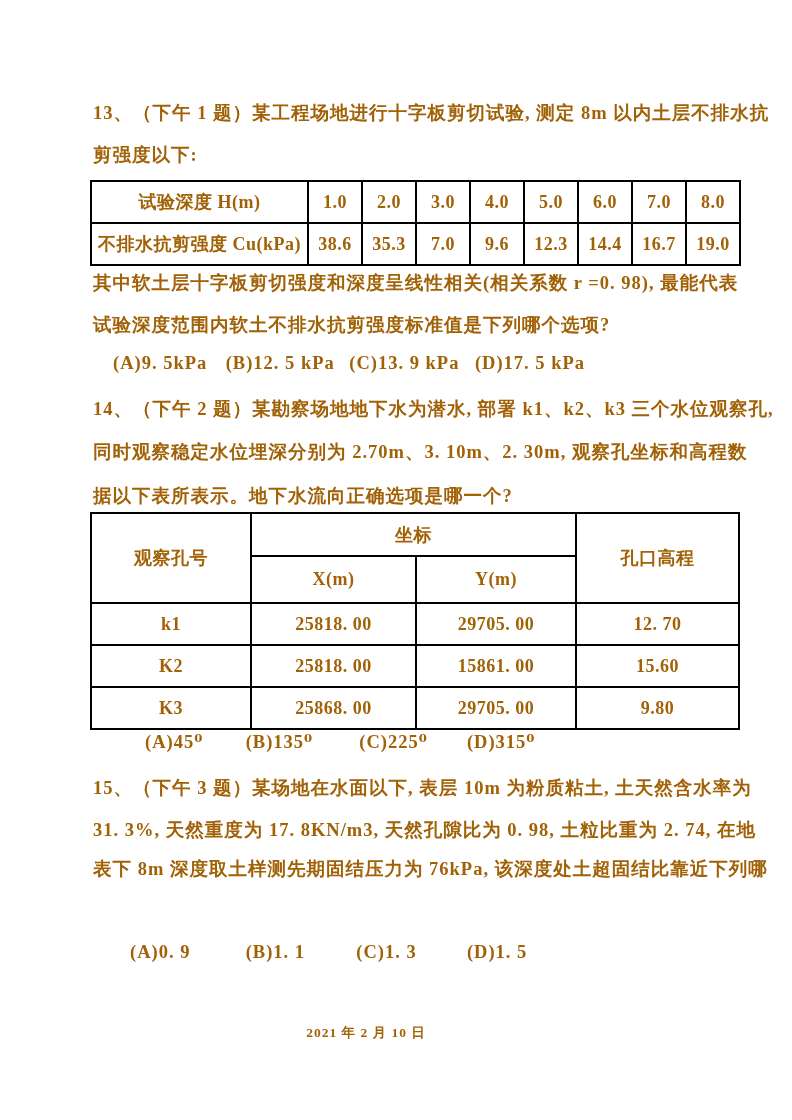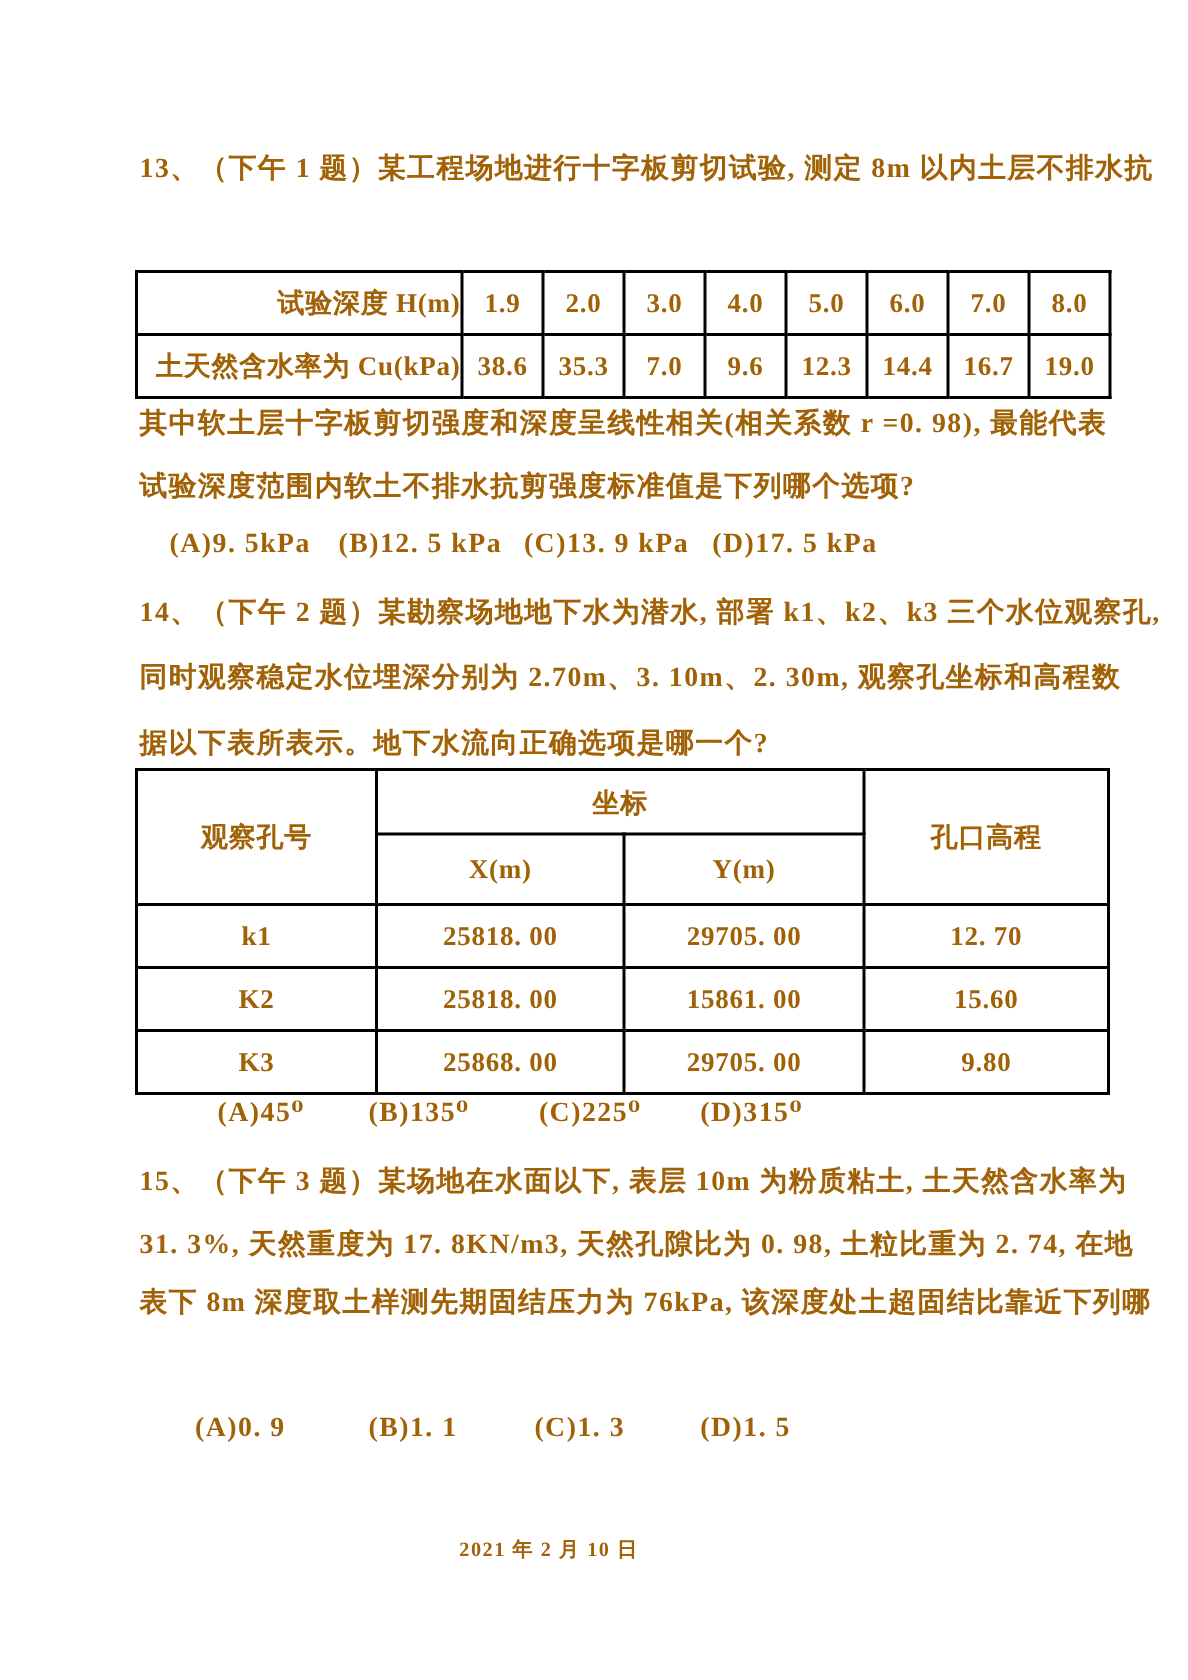--- a/index.html
+++ b/index.html
@@ -31,21 +31,21 @@
     line-height: 42px;
     font-size: 18.5px;
     letter-spacing: 1px;
     white-space: nowrap;
   }
   .opts span { display: inline-block; }
   table { border-collapse: collapse; table-layout: fixed; position: absolute; }
   td { border: 2px solid #000; font-size: 18px; letter-spacing: 0.5px; padding: 0; }
   .t1 { left: 90px; top: 180px; width: 649px; }
   .t1 td { height: 40px; text-align: center; }
-  .t1 .lab { text-align: right; margin-left: 29px; }
+  .t1 .lab { text-align: center; margin-left: 29px; }
   .t2 { left: 90px; top: 512px; width: 648px; }
   .t2 td { text-align: center; }
   .t2 tr.h1 td { height: 41px; }
   .t2 tr.h2 td { height: 45px; }
   .t2 tr.dr td { height: 40px; }
   .footer {
     position: absolute;
     top: 1012px;
     left: 0;
     width: 732px;
@@ -55,47 +55,48 @@
     font-size: 13.5px;
     letter-spacing: 1px;
   }
 </style>
 </head>
 <body>
 
 <div class="page">
 
   <div class="line" style="top:92px">13、（下午 1 题）某工程场地进行十字板剪切试验, 测定 8m 以内土层不排水抗</div>
+  <div class="line" style="top:134px">剪强度以下:</div>
 
   <table class="t1">
     <colgroup>
       <col style="width:217px">
         <col style="width:54px">
         <col style="width:54px">
         <col style="width:54px">
         <col style="width:54px">
       <col style="width:54px">
         <col style="width:54px">
         <col style="width:54px">
         <col style="width:54px">
     </colgroup>
     <tbody>
         <tr>
       <td class="lab">试验深度 H(m)</td>
-      <td>1.9</td>
+      <td>1.0</td>
       <td>2.0</td>
       <td>3.0</td>
       <td>4.0</td>
       <td>5.0</td>
       <td>6.0</td>
       <td>7.0</td>
       <td>8.0</td>
     </tr>
     <tr>
-      <td class="lab">土天然含水率为 Cu(kPa)</td>
+      <td class="lab">不排水抗剪强度 Cu(kPa)</td>
       <td>38.6</td>
       <td>35.3</td>
       <td>7.0</td>
       <td>9.6</td>
       <td>12.3</td>
       <td>14.4</td>
       <td>16.7</td>
       <td>19.0</td>
     </tr>
   </tbody>

